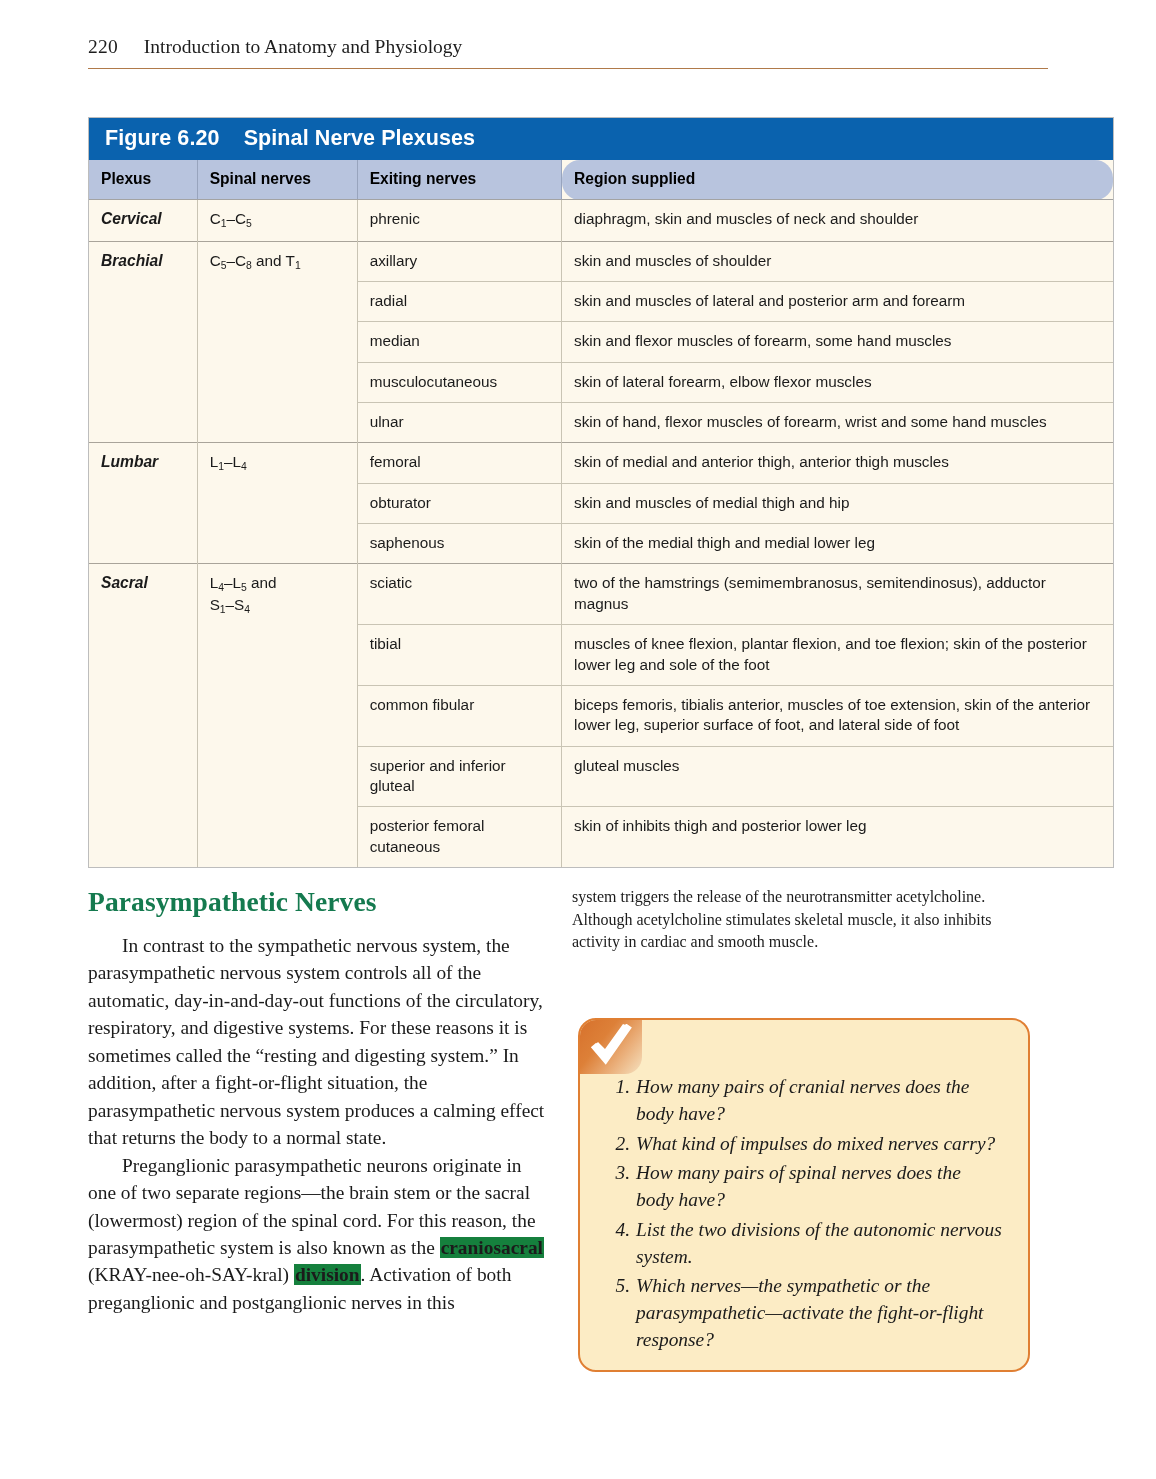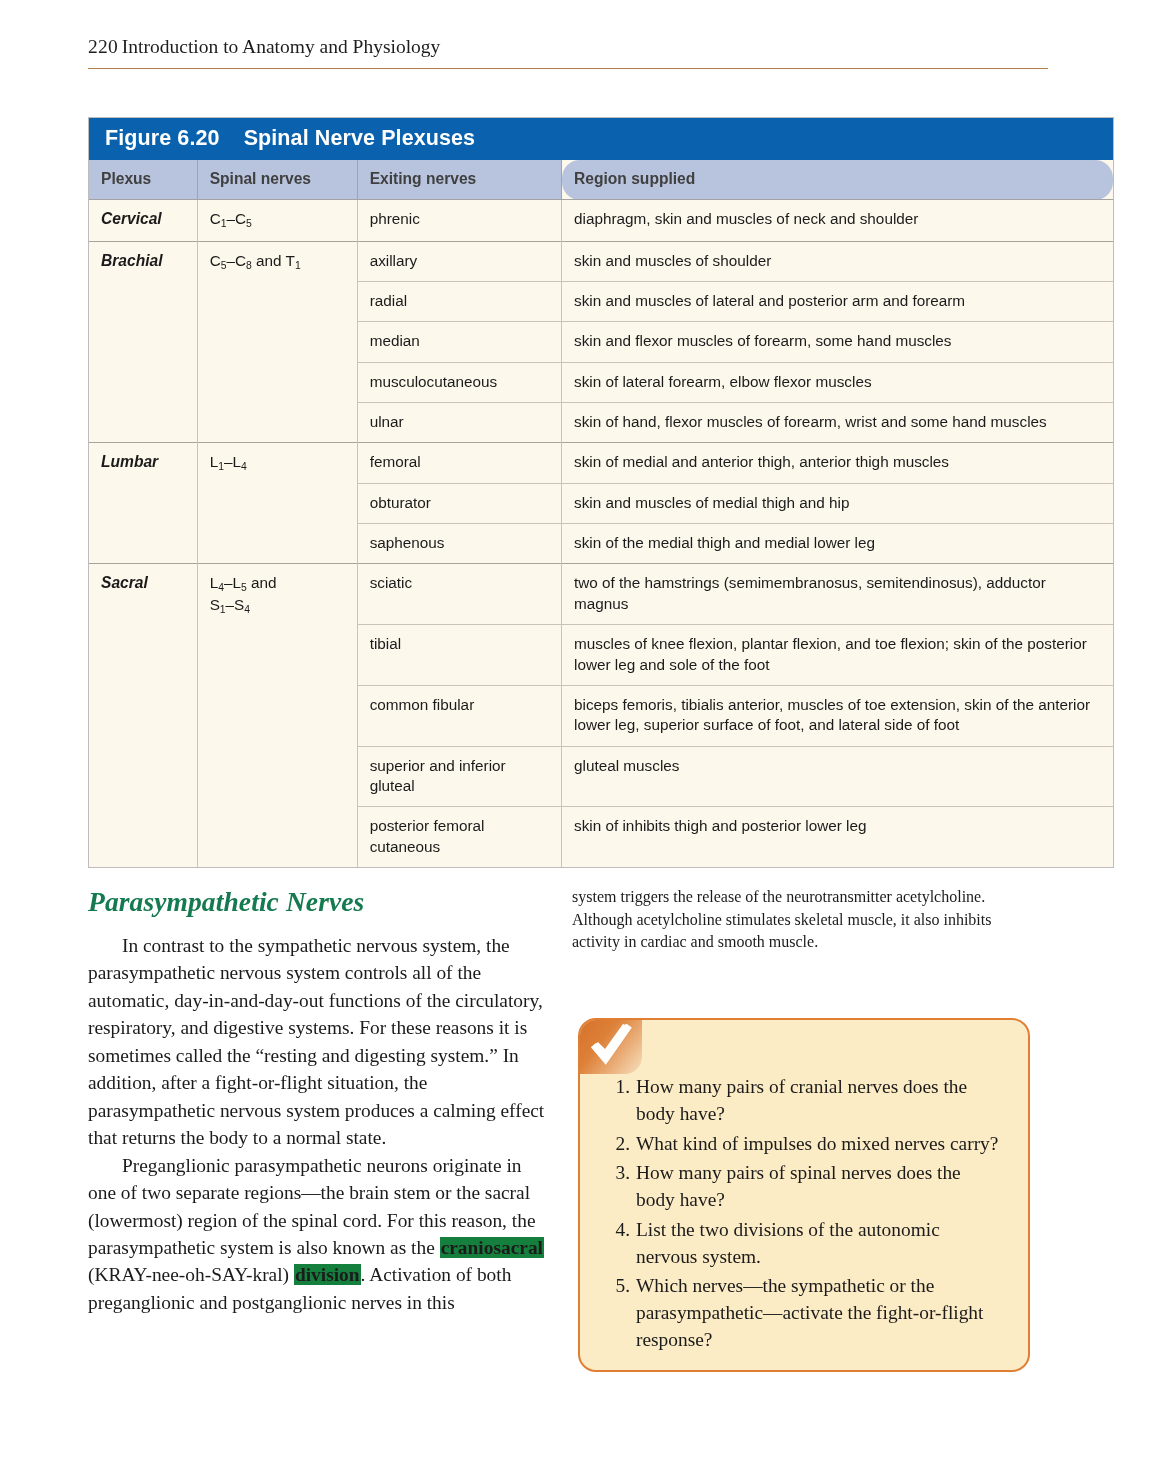--- a/index.html
+++ b/index.html
@@ -18,21 +18,21 @@
 
   
   .running-head {
     position: absolute;
     left: 88px;
     top: 36px;
     width: 960px;
     height: 30px;
     display: flex;
     align-items: flex-start;
-    gap: 4px;
+    gap: 26px;
     font-size: 19.5px;
     color: #1d1d1d;
   }
   .running-head .page-num { letter-spacing: 0.2px; }
   .rule {
     position: absolute;
     left: 88px;
     top: 68px;
     width: 960px;
     height: 1px;
@@ -67,21 +67,21 @@
     font-family: "Liberation Sans", sans-serif;
     font-size: 15.3px;
   }
   table.grid col.c1 { width: 100px; }
   table.grid col.c2 { width: 148px; }
   table.grid col.c3 { width: 189px; }
   table.grid col.c4 { width: 510px; }
 
   table.grid thead th {
     background: #b8c4de;
-    color: #404040;
+    color: #000000;
     font-weight: bold;
     font-size: 15.6px;
     text-align: left;
     padding: 10px 10px 11px 12px;
     border-right: 1px solid #98a4bd;
     border-bottom: 1px solid #a3a3a3;
     vertical-align: middle;
     white-space: nowrap;
   }
   table.grid thead th:last-child { border-right: none; border-radius: 18px; }
@@ -122,21 +122,20 @@
   }
   .col-right {
     position: absolute;
     left: 572px;
     top: 886px;
     width: 462px;
   }
   h2.section-head {
     margin: 0 0 14px 0;
     font-family: "Liberation Serif", serif;
-    font-style: italic;
     font-weight: bold;
     font-size: 27.5px;
     color: #157a4f;
     letter-spacing: 0.1px;
   }
   p.body {
     margin: 0;
     font-size: 19.4px;
     line-height: 1.415;
     text-align: left;
@@ -200,20 +199,21 @@
     font-weight: bold;
     font-size: 25.5px;
     color: #a8232c;
     letter-spacing: 0.1px;
   }
   ol.cyu-list {
     margin: 2px 7px 16px 0;
     padding: 0 18px 0 54px;
     list-style: none;
     counter-reset: q;
+    font-style: italic;
   }
   ol.cyu-list li {
     counter-increment: q;
     position: relative;
     font-size: 19.4px;
     line-height: 1.38;
     margin-bottom: 3px;
     color: #1b1b1b;
     padding-left: 2px;
   }

